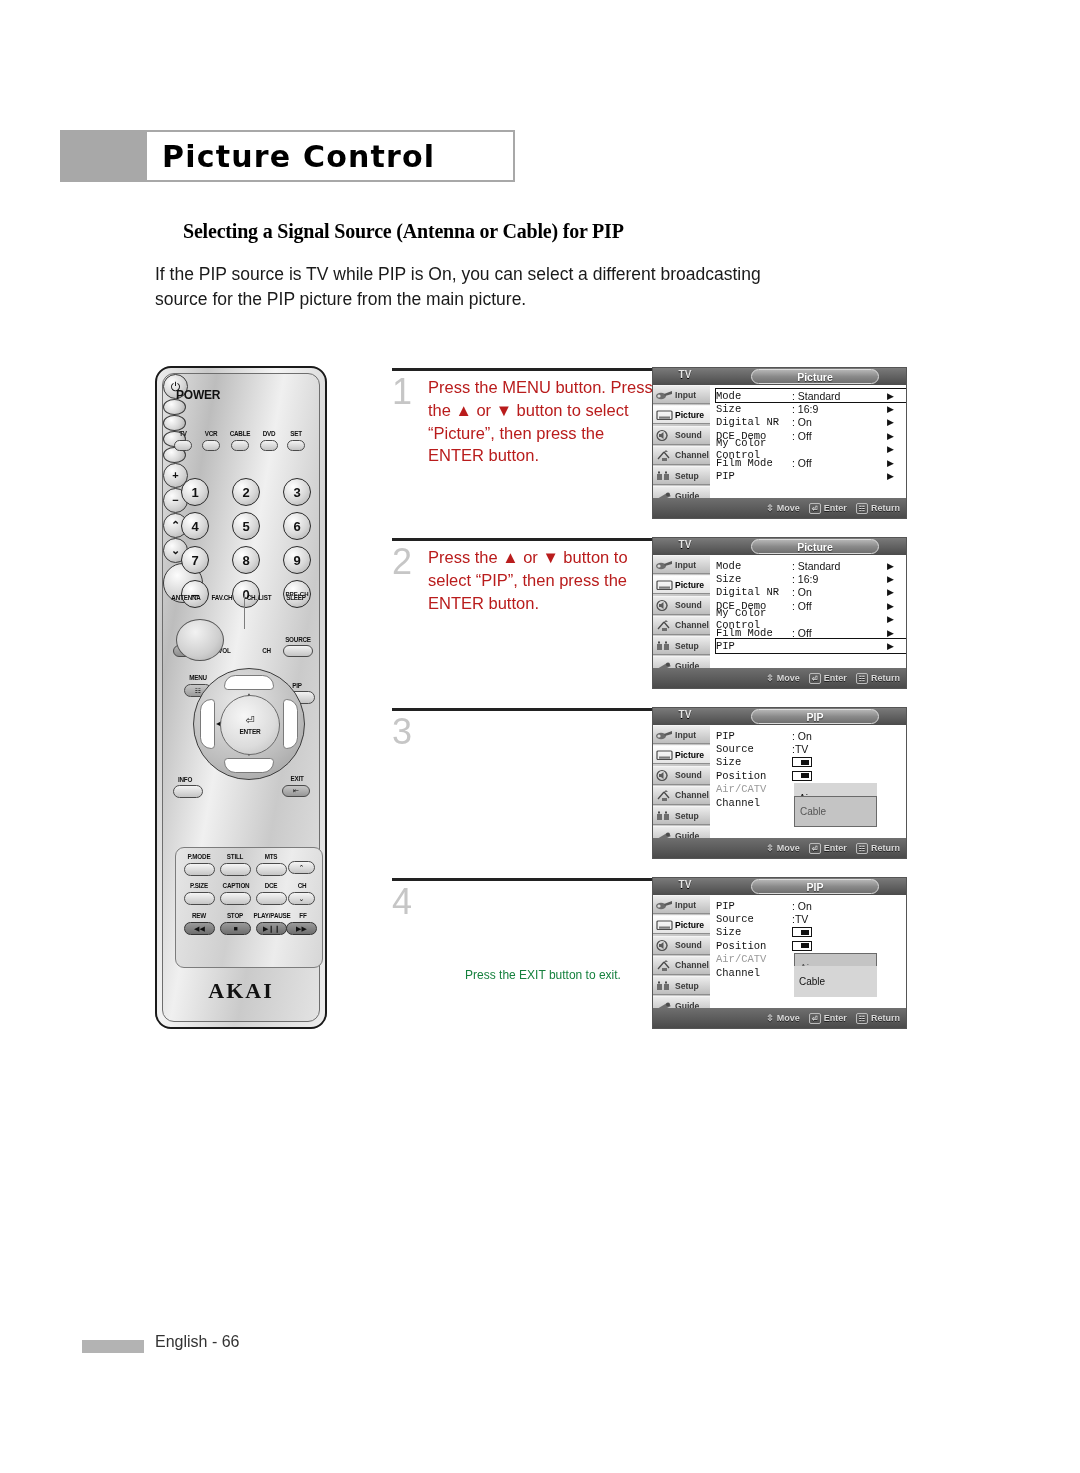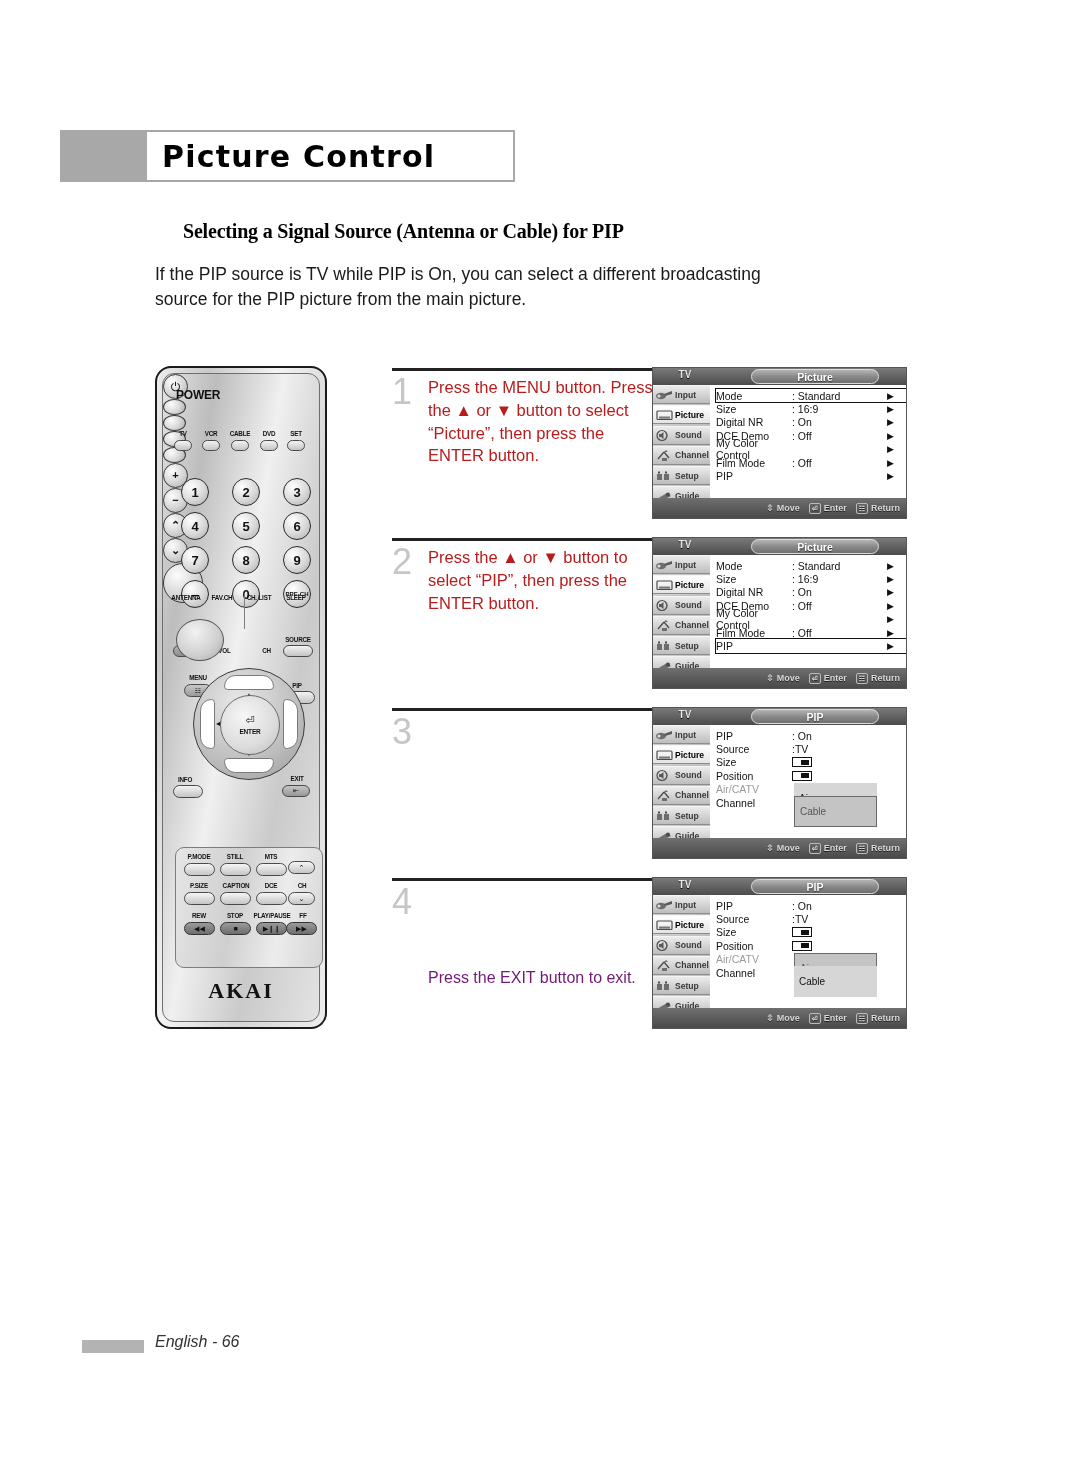--- a/index.html
+++ b/index.html
@@ -100,22 +100,22 @@
      font-size:22px;font-weight:bold;color:#111;letter-spacing:2px;
      font-family:"Liberation Serif",serif;}
   
   .step{position:absolute;left:392px;width:262px;}
   .step-rule{position:absolute;left:392px;width:262px;height:3px;background:#222;}
   .step-num{position:absolute;left:0;top:2px;width:30px;font-size:36px;
      color:#c6c6c6;font-weight:400;text-align:left;line-height:1;
      font-family:"Liberation Sans",sans-serif;}
   .step-text{position:absolute;left:36px;top:4px;width:226px;font-size:16.5px;
      color:#b91c1c;line-height:1.38;font-family:"Liberation Sans",sans-serif;}
-  .step-text2{position:absolute;left:36px;width:230px;font-size:16px;
-     color:#701a75;line-height:1.38;font-family:"Liberation Sans",sans-serif;}
+  .step-text2{position:absolute;left:36px;width:230px;font-size:12px;
+     color:#15803d;line-height:1.38;font-family:"Liberation Sans",sans-serif;text-align:center;}
   
   .osd{position:absolute;left:652px;width:255px;height:152px;
      background:#ffffff;border:1px solid #555;box-sizing:border-box;overflow:hidden;}
   .osd-top{position:relative;height:17px;
      background:linear-gradient(180deg,#7a7a7a,#4b4b4b);}
   .osd-tv{position:absolute;left:6px;top:1px;width:52px;text-align:center;
      font-size:10px;font-weight:bold;color:#e8e8e8;
      font-family:"Liberation Sans",sans-serif;
      text-shadow:0 1px 0 #000;}
   .osd-pill{position:absolute;left:98px;top:1px;width:128px;height:15px;
@@ -132,21 +132,21 @@
      border-top:1px solid #f4f4f4;border-bottom:1px solid #8d8d8d;
      display:flex;align-items:center;}
   .side-item.active{background:linear-gradient(180deg,#ffffff,#e4e4e4);}
   .side-ico{width:19px;height:14px;margin-left:2px;flex:0 0 auto;position:relative;}
   .side-txt{font-size:8.6px;font-weight:bold;color:#3a3a3a;padding-left:1px;
      font-family:"Liberation Sans",sans-serif;}
   .side-item.active .side-txt{color:#000;}
   .osd-main{position:absolute;left:57px;top:0;right:0;height:113px;background:#fff;padding:4px 0 0 6px;box-sizing:border-box;}
   .mrow{position:relative;height:13.4px;display:flex;align-items:center;
      font-size:10.5px;color:#111;font-family:"Liberation Sans",sans-serif;}
-  .mrow .mlabel{width:76px;flex:0 0 auto;}
+  .mrow .mlabel{width:76px;flex:0 0 auto;font-family:Liberation Mono, monospace;}
   .mrow .mval{width:62px;flex:0 0 auto;}
   .mrow .marrow{position:absolute;right:12px;font-size:9px;color:#111;}
   .mrow.boxed{outline:1.3px solid #111;outline-offset:0px;}
   .mrow.dim .mlabel{color:#9a9a9a;}
   .sizeicon{width:20px;height:10px;border:1.3px solid #111;background:#fff;
      position:relative;box-sizing:border-box;}
   .sizeicon i{position:absolute;right:2px;top:1.5px;width:8px;height:5px;background:#111;}
   .posicon i{right:2px;bottom:1.5px;top:auto;}
   .optbox{position:absolute;left:84px;width:83px;height:31px;box-sizing:border-box;
      display:flex;align-items:center;padding-left:5px;font-size:10px;
@@ -157,21 +157,21 @@
      background:linear-gradient(180deg,#6f6f6f,#4a4a4a);
      display:flex;align-items:center;justify-content:flex-end;padding-right:6px;gap:9px;}
   .obt{display:flex;align-items:center;gap:3px;font-size:9px;font-weight:bold;
      color:#d9d9d9;font-family:"Liberation Sans",sans-serif;text-shadow:0 1px 0 #222;}
   .obt .ic{display:inline-block;color:#cfcfcf;font-size:9px;}
   .keybox{display:inline-block;border:1px solid #bbb;border-radius:2px;
      padding:0 2px;font-size:7px;line-height:9px;color:#ddd;}
   
   #footer-band{position:absolute;left:82px;top:1340px;width:62px;height:13px;background:#b3b3b3;}
   #footer-text{position:absolute;left:155px;top:1333px;font-size:16px;color:#333;
-     font-family:"Liberation Sans",sans-serif;font-style:italic;}
+     font-family:"Liberation Sans",sans-serif;}
 </style>
 </head>
 <body>
 
 <div id="header-band"></div>
 <div id="header-title-box">
   <span id="header-title">Picture Control</span>
 </div>
 <div id="section-title">Selecting a Signal Source (Antenna or Cable) for PIP</div>
 <div id="intro-text">If the PIP source is TV while PIP is On, you can select a different broadcasting source for the PIP picture from the main picture.</div>

